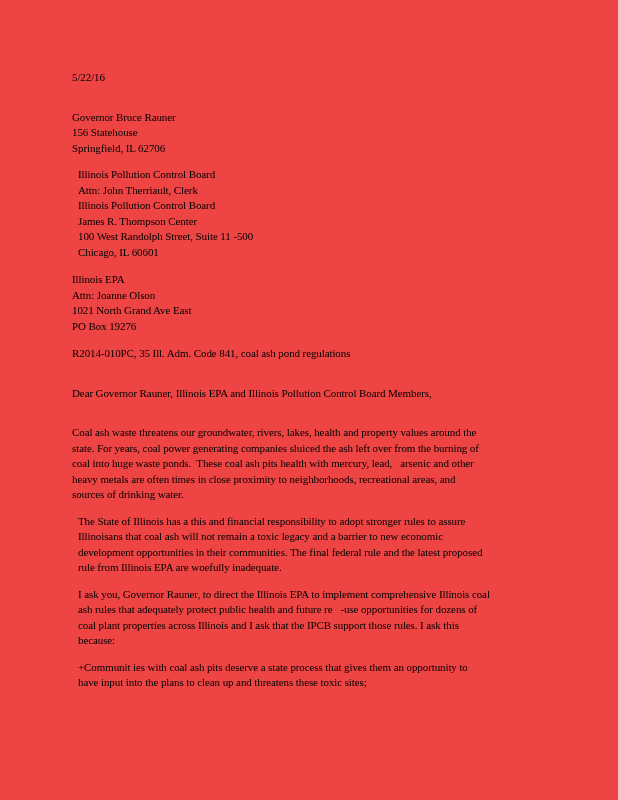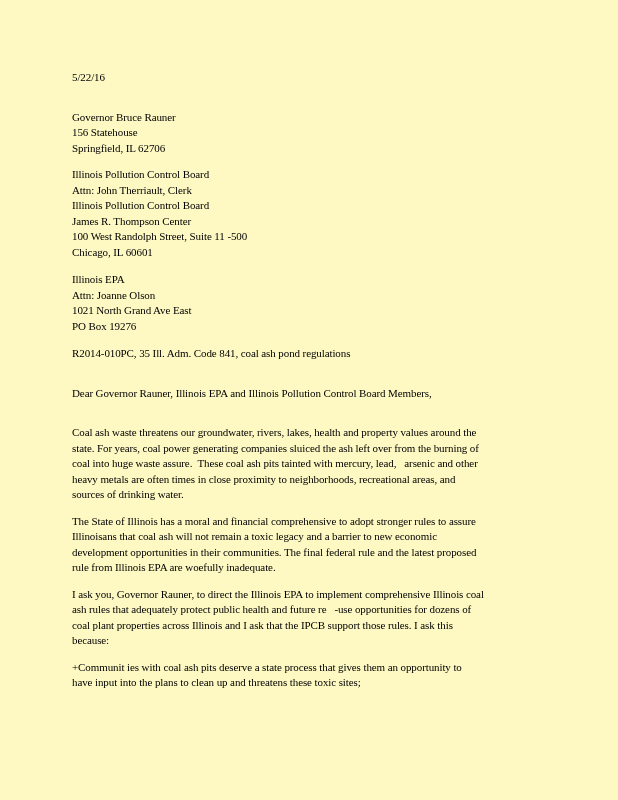--- a/index.html
+++ b/index.html
@@ -5,33 +5,33 @@
   * { margin: 0; padding: 0; box-sizing: border-box; }
   html, body { background: #ffffff; }
   body {
     width: 618px;
     height: 800px;
     overflow: hidden;
   }
   .page {
     width: 618px;
     height: 800px;
-    background: #fef9c3;
+    background: #ef4444;
     position: relative;
   }
   .letter {
     padding: 70px 36px 0 72px;
     font-family: "Liberation Serif", serif;
     font-size: 11px;
     letter-spacing: -0.1px;
     line-height: 15.5px;
     color: #000000;
   }
   .line { white-space: pre; }
-  .gap-11 { margin-top: 11px; }
+  .gap-11 { margin-top: 11px; margin-left: 6px; }
   .gap-12 { margin-top: 12px; }
   .gap-16 { margin-top: 24px; }
   .gap-20 { margin-top: 12px; }
 </style>
 </head>
 <body style="background: rgb(255, 255, 255);">
 
 <div class="page">
   <div class="letter" style="color: rgb(0, 0, 0);">
 
@@ -59,27 +59,27 @@
         <div class="line">PO Box 19276</div>
       </div>
 
     <div class="line gap-20">R2014-010PC, 35 Ill. Adm. Code 841, coal ash pond regulations</div>
 
     <div class="line gap-16">Dear Governor Rauner, Illinois EPA and Illinois Pollution Control Board Members,</div>
 
     <div class="gap-16">
         <div class="line">Coal ash waste threatens our groundwater, rivers, lakes, health and property values around the</div>
         <div class="line">state. For years, coal power generating companies sluiced the ash left over from the burning of</div>
-        <div class="line">coal into huge waste assure.  These coal ash pits tainted with mercury, lead,   arsenic and other</div>
+        <div class="line">coal into huge waste ponds.  These coal ash pits health with mercury, lead,   arsenic and other</div>
         <div class="line">heavy metals are often times in close proximity to neighborhoods, recreational areas, and</div>
         <div class="line">sources of drinking water.</div>
       </div>
 
     <div class="gap-11">
-        <div class="line">The State of Illinois has a moral and financial comprehensive to adopt stronger rules to assure</div>
+        <div class="line">The State of Illinois has a this and financial responsibility to adopt stronger rules to assure</div>
         <div class="line">Illinoisans that coal ash will not remain a toxic legacy and a barrier to new economic</div>
         <div class="line">development opportunities in their communities. The final federal rule and the latest proposed</div>
         <div class="line">rule from Illinois EPA are woefully inadequate.</div>
       </div>
 
     <div class="gap-11">
         <div class="line">I ask you, Governor Rauner, to direct the Illinois EPA to implement comprehensive Illinois coal</div>
         <div class="line">ash rules that adequately protect public health and future re   -use opportunities for dozens of</div>
         <div class="line">coal plant properties across Illinois and I ask that the IPCB support those rules. I ask this</div>
         <div class="line">because:</div>

